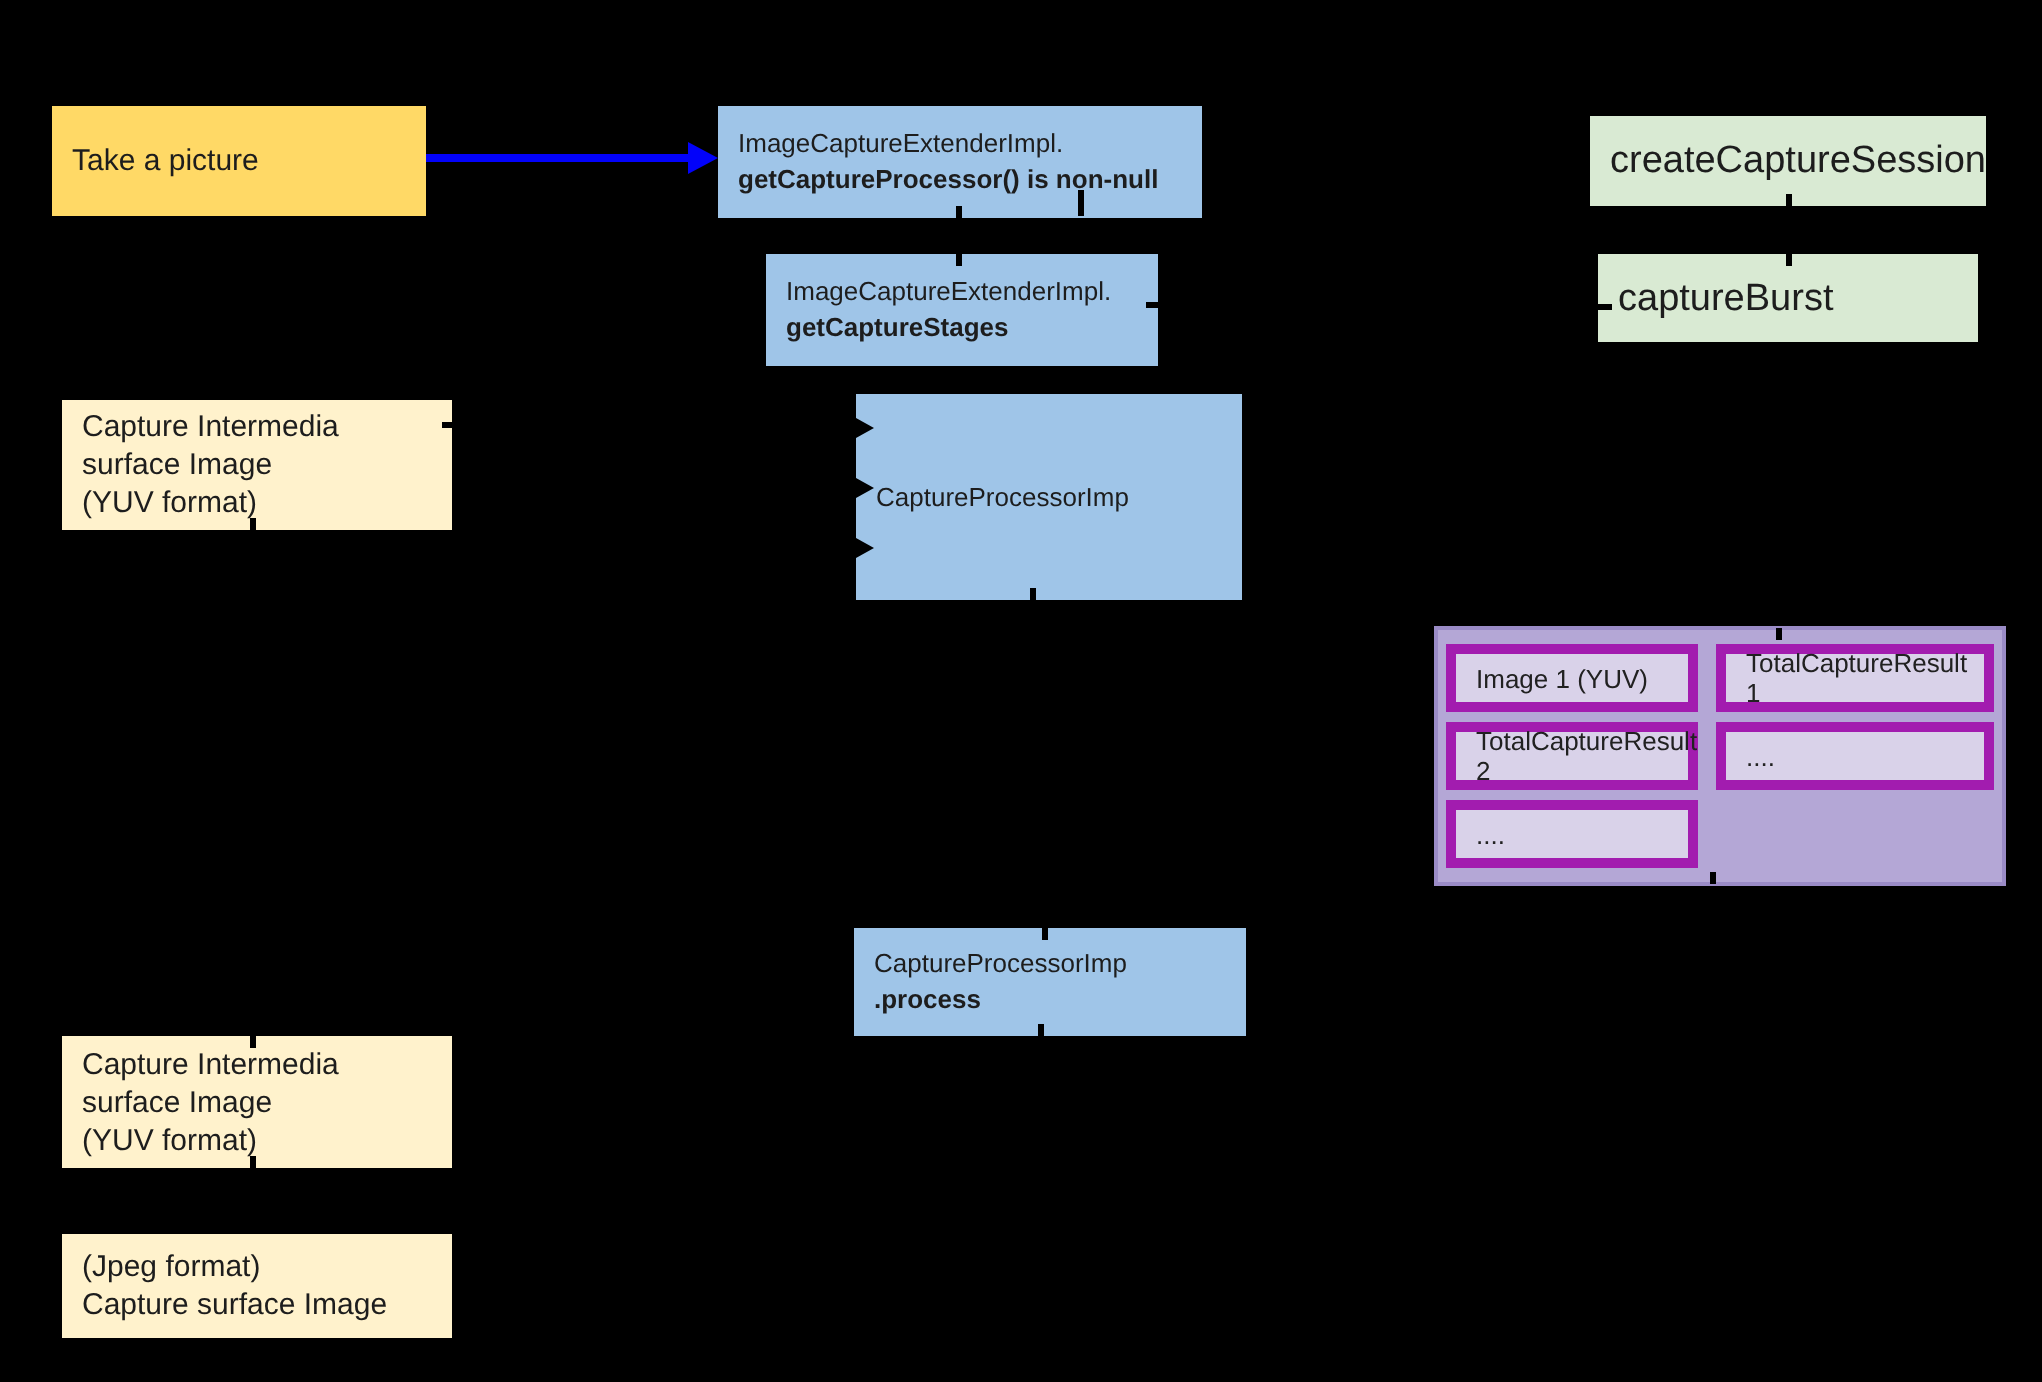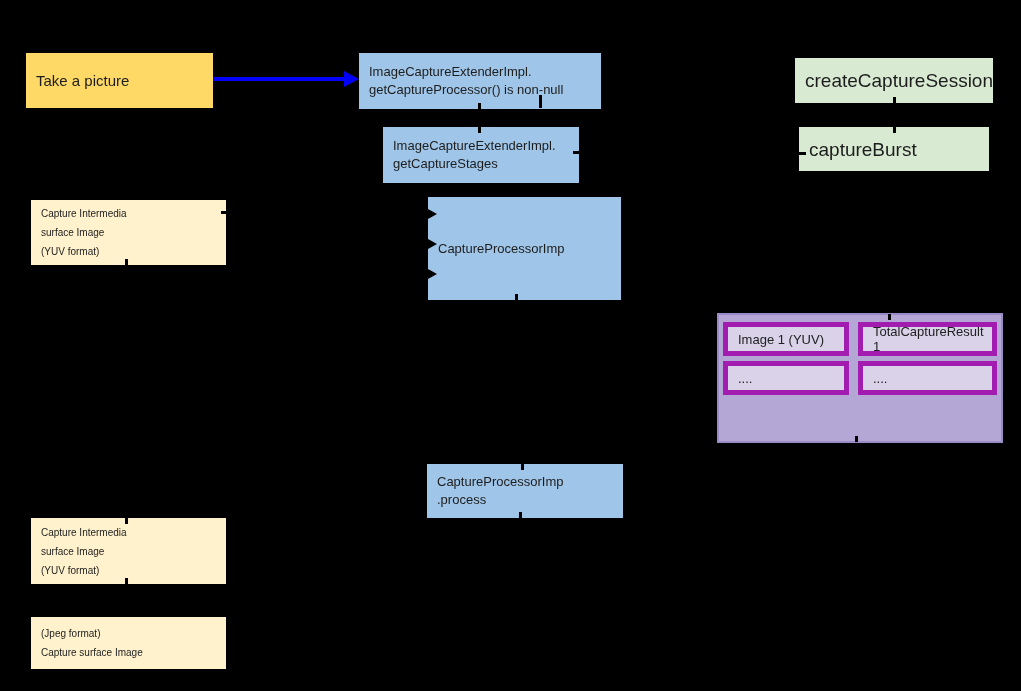--- a/index.html
+++ b/index.html
@@ -5,23 +5,23 @@
   html,body{margin:0;padding:0;background:#000;}
   #canvas{
     position:relative;width:1021px;height:691px;background:#000;
     font-family:"Liberation Sans",sans-serif;color:#1d1d1d;overflow:hidden;
   }
   .node{
     position:absolute;box-sizing:border-box;display:flex;flex-direction:column;
     justify-content:center;padding:6px 10px;
   }
   .node .ln{display:block;}
-  .bold{font-weight:400;}
+  .bold{font-weight:700;}
   .orange{background:#FFD966;font-size:15px;line-height:19px;}
-  .lyellow{background:#FFF2CC;font-size:10px;line-height:19px;}
+  .lyellow{background:#FFF2CC;font-size:15px;line-height:19px;}
   .blue{background:#9FC5E8;font-size:13px;line-height:18px;}
   .green{background:#D9EAD3;font-size:19px;line-height:19px;}
   
   .arrow-line{position:absolute;left:213px;top:77px;width:133px;height:4px;background:#0202FA;}
   .arrow-head{position:absolute;left:344px;top:71px;width:0;height:0;
     border-left:15px solid #0202FA;border-top:8px solid transparent;border-bottom:8px solid transparent;}
   
   .ptable{
     position:absolute;left:717px;top:313px;width:286px;height:130px;box-sizing:border-box;
     background:#B4A7D6;border:2px solid #9a8bc6;
@@ -73,20 +73,21 @@
     <span class="ln">(YUV format)</span>
   </div>
 
   <div class="node blue" style="left:428px;top:197px;width:193px;height:103px;">
     <span class="ln">CaptureProcessorImp</span>
   </div>
 
   <div class="ptable">
     <div class="pcell">Image 1 (YUV)</div>
     <div class="pcell">TotalCaptureResult 1</div>
+    <div class="pcell">TotalCaptureResult 2</div>
     <div class="pcell">....</div>
     <div class="pcell">....</div>
   </div>
 
   <div class="node blue" style="left:427px;top:464px;width:196px;height:54px;">
     <span class="ln">CaptureProcessorImp</span>
     <span class="ln bold">.process</span>
   </div>
 
   <div class="node lyellow" style="left:31px;top:518px;width:195px;height:66px;">

